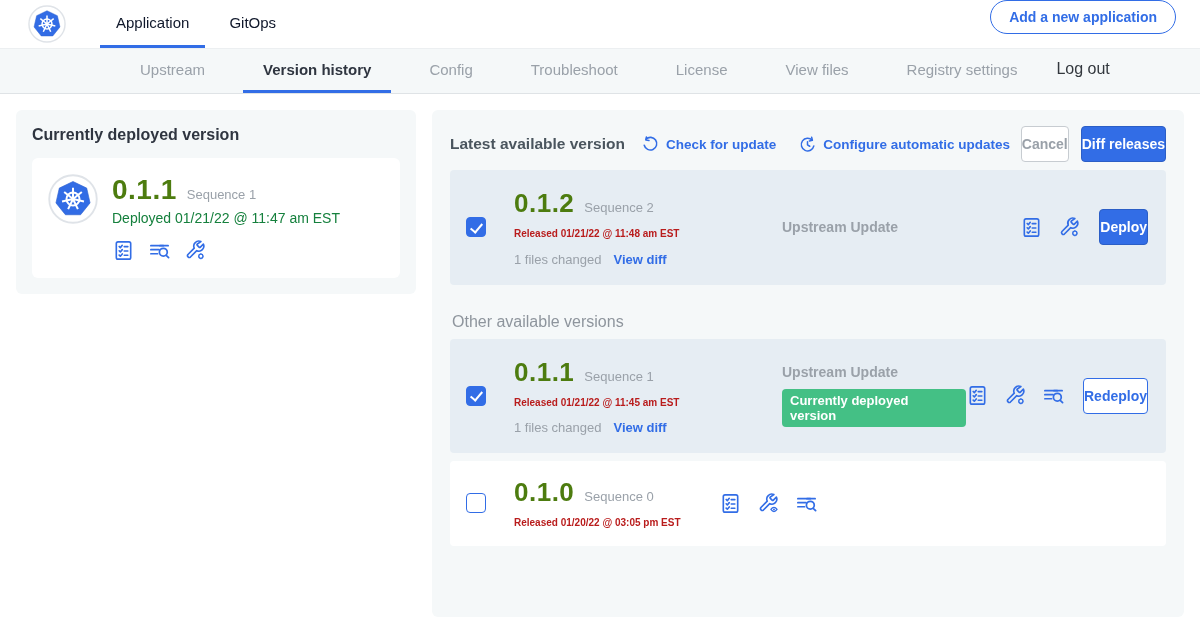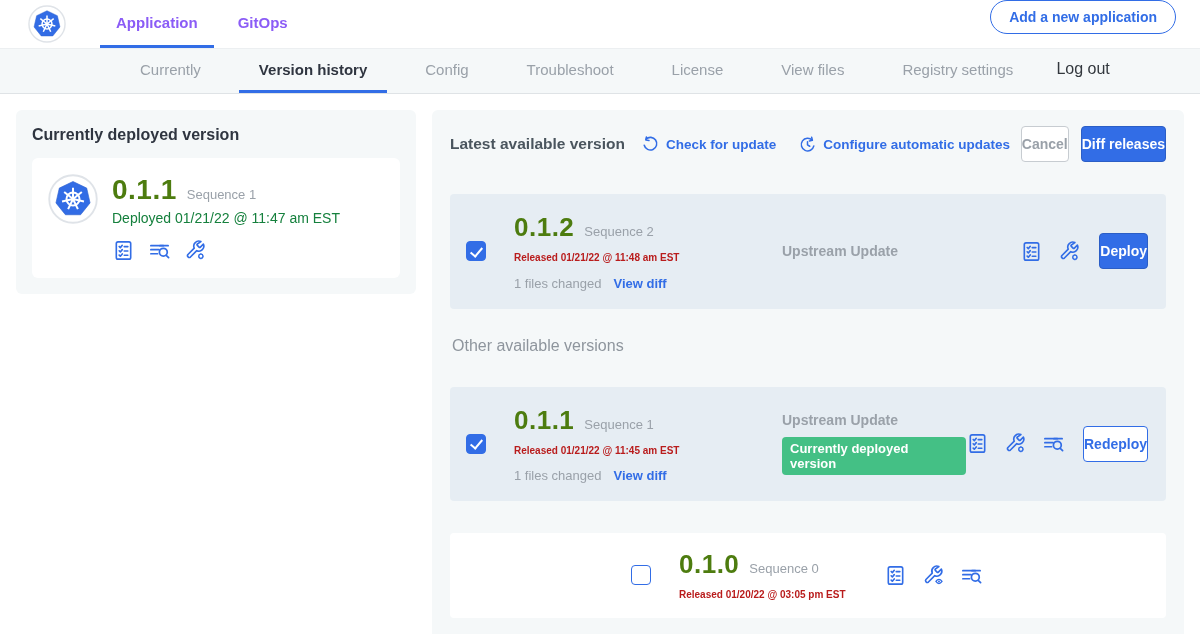--- a/index.html
+++ b/index.html
@@ -3,22 +3,22 @@
 <meta charset="utf-8">
 <style>
   * { margin: 0; padding: 0; box-sizing: border-box; }
   html, body { width: 1200px; height: 634px; background: #ffffff; overflow: hidden; }
   body { font-family: "Liberation Sans", "DejaVu Sans", sans-serif; color: #323842; }
 
   
   .topnav { height: 48px; display: flex; align-items: stretch; padding: 0 24px 0 28px; background: #fff; }
   .topnav .logo-wrap { display: flex; align-items: center; margin-right: 34px; }
   .top-tabs { display: flex; align-items: stretch; gap: 8px; }
-  .top-tab { display: flex; align-items: center; padding: 0 16px; font-size: 15px; font-weight: bold;
-             color: #8b5cf6; cursor: pointer; border-bottom: 3px solid transparent; text-decoration: none; }
+  .top-tab { display: flex; align-items: center; padding: 0 16px; font-size: 15px; font-weight: normal;
+             color: #0f172a; cursor: pointer; border-bottom: 3px solid transparent; text-decoration: none; }
   .top-tab.active { border-bottom-color: #326de6; }
   .topnav-right { margin-left: auto; display: flex; align-items: center; gap: 26px; flex-direction: column; }
   .add-app-btn { border: 1px solid #326de6; background: #fff; color: #326de6; font-weight: bold;
                  font-size: 14px; padding: 8px 18px; border-radius: 20px; cursor: pointer;
                  font-family: inherit; }
   .logout { font-size: 16px; color: #33383e; cursor: pointer; text-decoration: none; }
 
   
   .subnav { height: 46px; background: #f5f8f9; border-top: 1px solid #eceff1; border-bottom: 1px solid #dfe3e6;
             display: flex; align-items: stretch; padding-left: 120px; gap: 18px; }
@@ -51,21 +51,21 @@
   .hdr-link + .hdr-link { margin-left: 22px; }
   .hdr-link .icon { width: 19px; height: 19px; }
   .btn { font-family: inherit; font-size: 14px; font-weight: bold; border-radius: 4px;
          padding: 9px 0; cursor: pointer; }
   .btn-cancel { background: #fff; border: 1px solid #c7ccd1; color: #9aa1a9; margin-left: auto; }
   .btn-primary { background: #326de6; border: 1px solid #2b5ec6; color: #fff; }
   .btn-secondary { background: #fff; border: 1px solid #326de6; color: #326de6; }
   .panel-header .btn-primary { margin-left: 12px; }
 
   
-  .version-row { border-radius: 4px; display: flex; align-items: center; padding: 18px 16px; margin-top: 32px; justify-content: center; }
+  .version-row { border-radius: 4px; display: flex; align-items: center; padding: 18px 16px; margin-top: 8px; }
   .version-row.selected { background: #e6edf3; }
   .version-row.plain { background: #ffffff; padding: 16px; }
   .checkbox { width: 20px; height: 20px; border-radius: 4px; flex: none; cursor: pointer;
               border: 1.5px solid #326de6; background: #fff; position: relative; margin-right: 28px; }
   .checkbox.checked { background: #326de6; border-color: #326de6; }
   .checkbox.checked::after { content: ""; position: absolute; left: 6px; top: 2.5px; width: 5px; height: 10px;
               border: solid #fff; border-width: 0 2.2px 2.2px 0; transform: rotate(40deg); }
   .vinfo { width: 205px; flex: none; }
   .vinfo .version-num { font-size: 26px; }
   .released { font-size: 10px; font-weight: bold; color: #b91c1c; margin-top: 8px; width: 195px; line-height: 1.35; }
@@ -175,21 +175,21 @@
     <a class="top-tab active">Application</a>
     <a class="top-tab">GitOps</a>
   </nav>
   <div class="topnav-right">
     <button class="add-app-btn">Add a new application</button>
     <a class="logout">Log out</a>
   </div>
 </header>
 
 <nav class="subnav">
-  <a class="sub-tab">Currently</a>
+  <a class="sub-tab">Upstream</a>
   <a class="sub-tab active">Version history</a>
   <a class="sub-tab">Config</a>
   <a class="sub-tab">Troubleshoot</a>
   <a class="sub-tab">License</a>
   <a class="sub-tab">View files</a>
   <a class="sub-tab">Registry settings</a>
 </nav>
 
 <main class="content">
 

